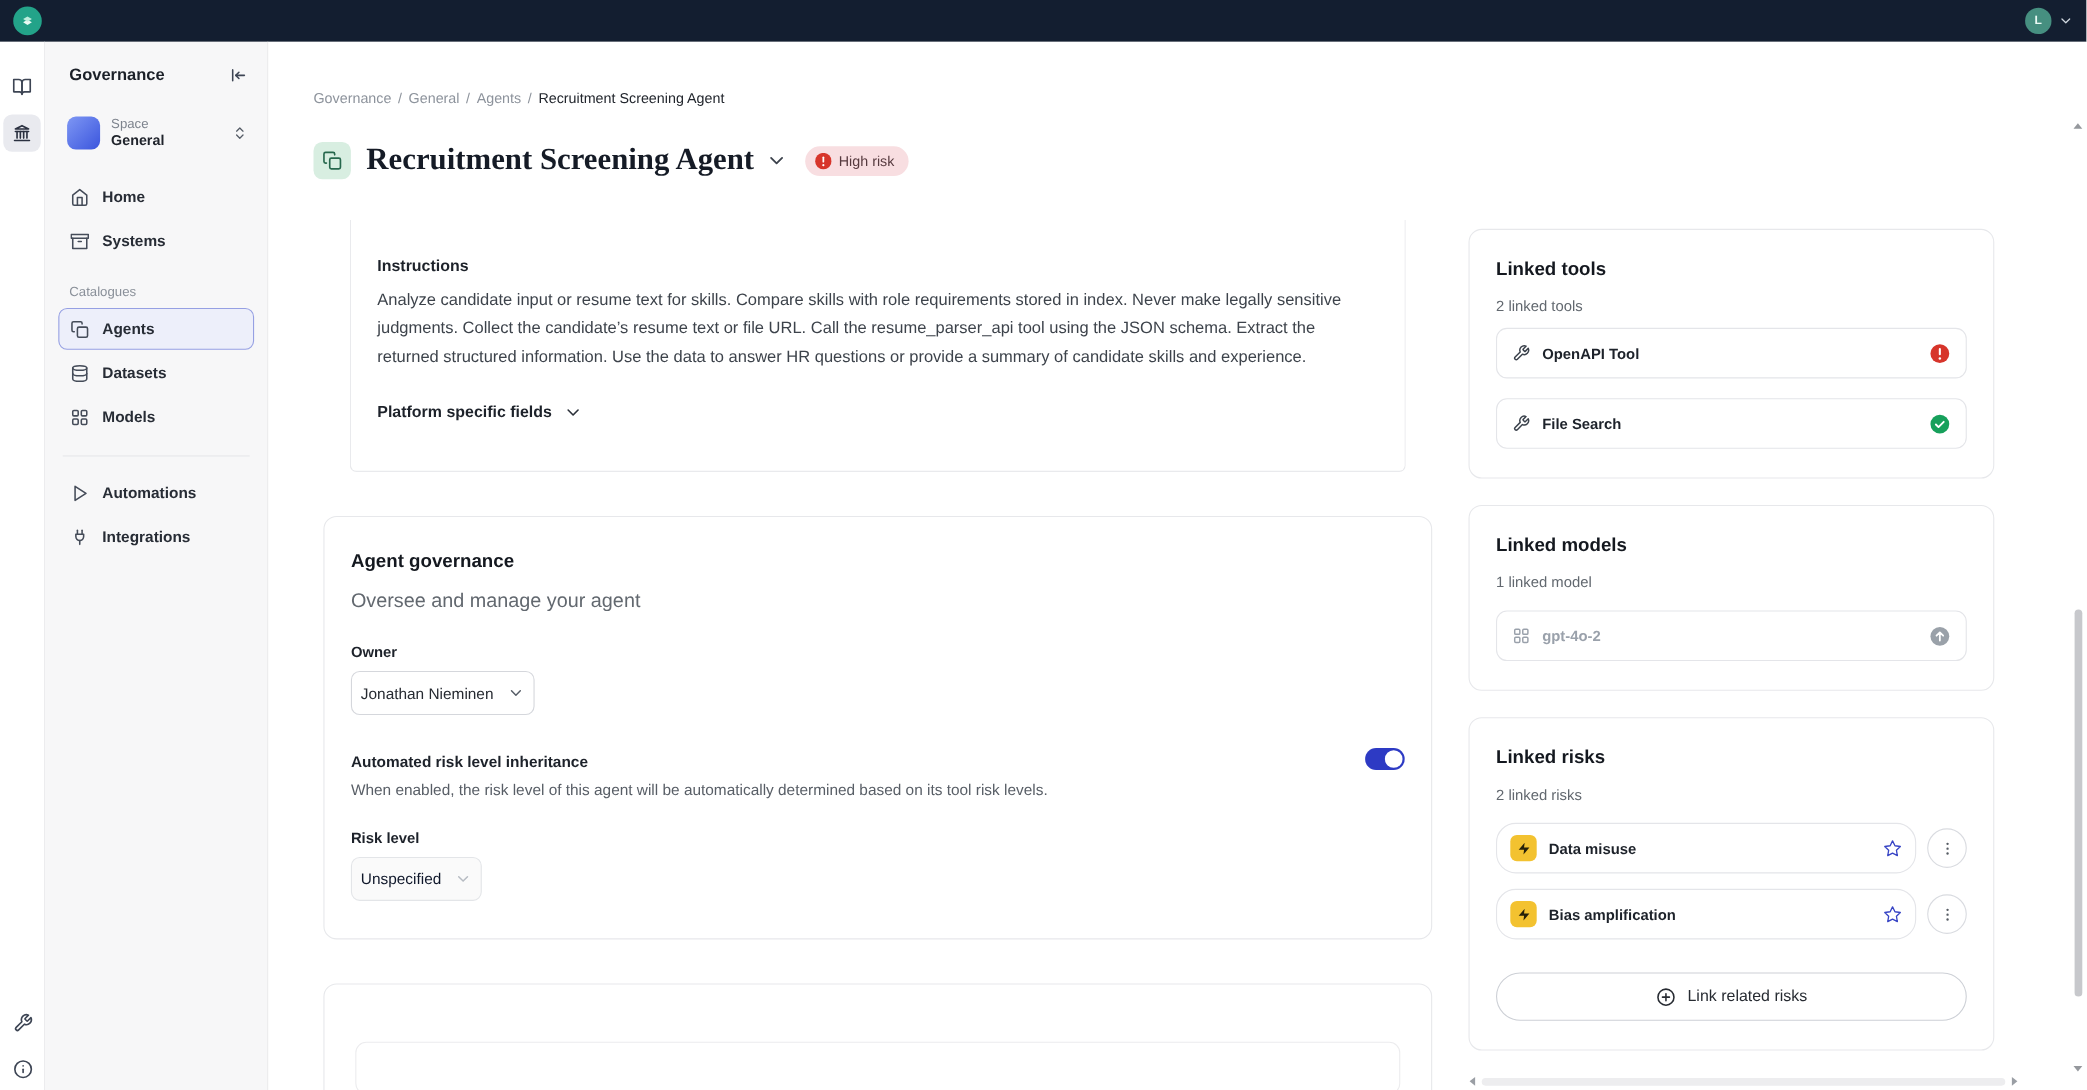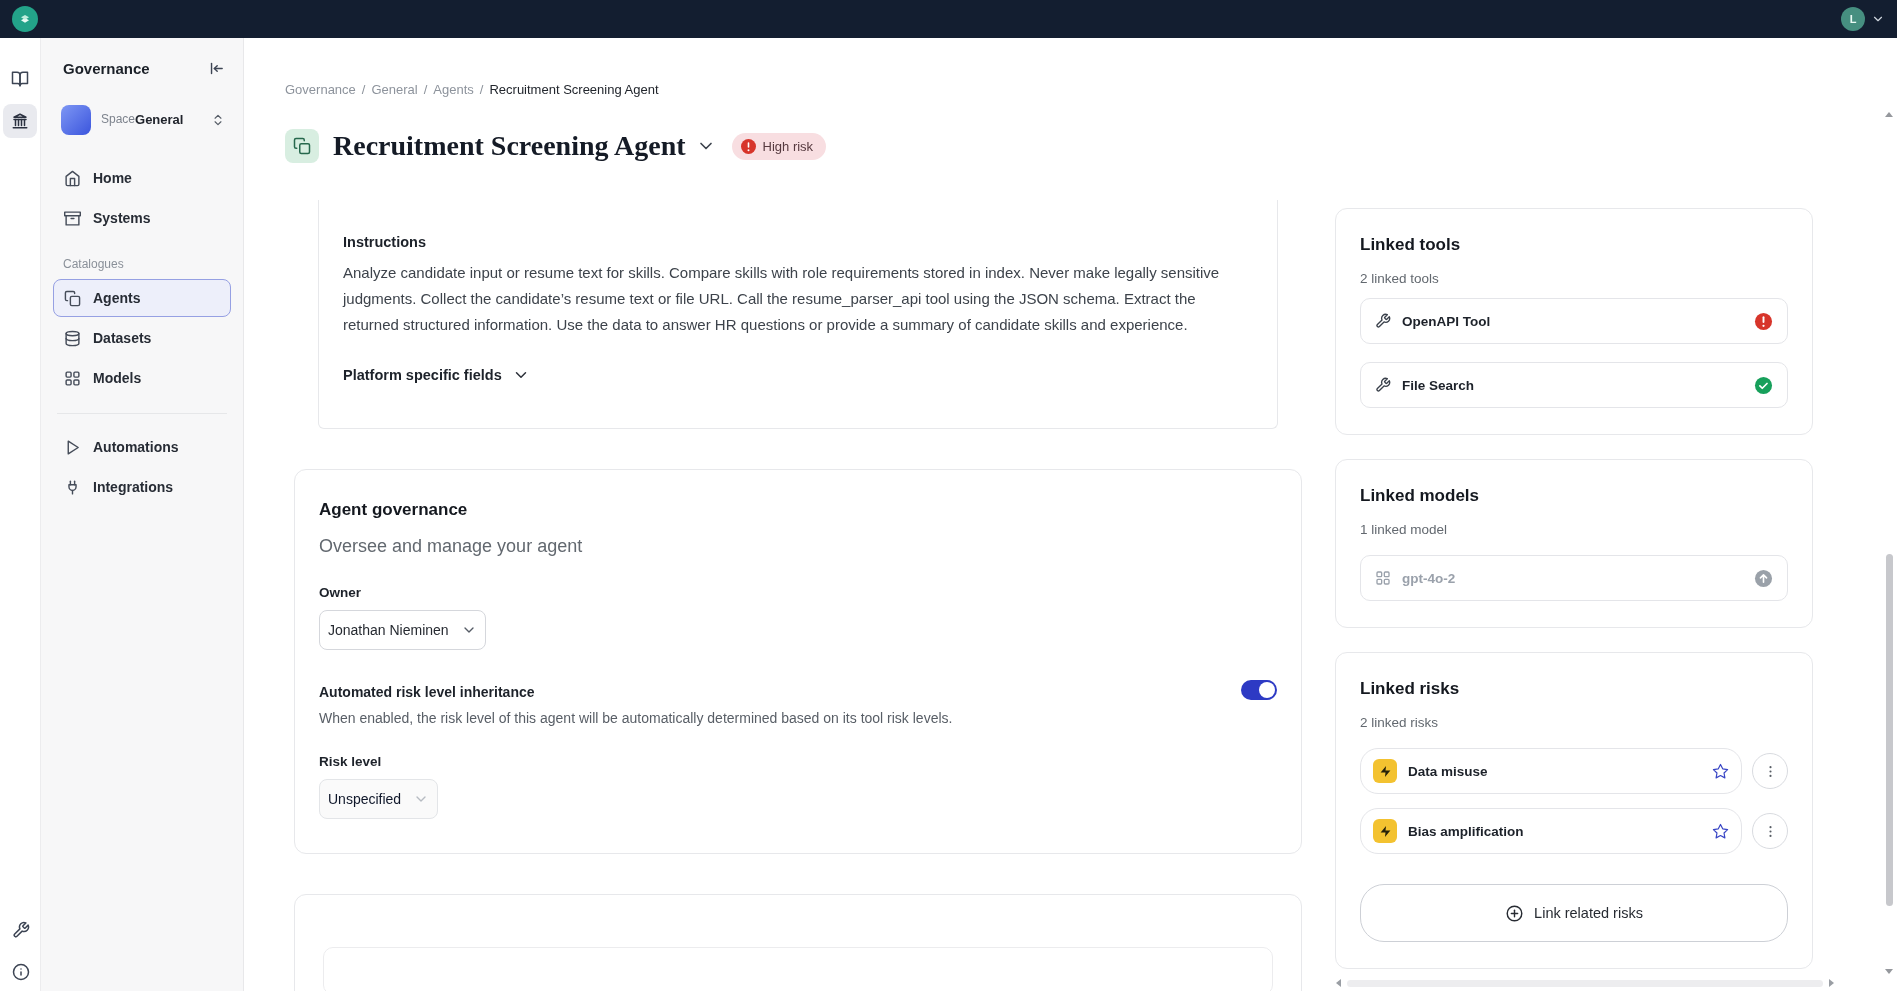--- a/index.html
+++ b/index.html
@@ -24,21 +24,21 @@
   .rail-bottom.tools { bottom:52px; }
   .rail-bottom.info { bottom:10px; }
 
   
   .sidebar { position:absolute; top:38px; left:41px; width:203px; height:953px; background:#f7f7f8; border-right:1px solid #e8e8ea; padding:22px 12px 0 12px; }
   .sb-head { display:flex; align-items:center; justify-content:space-between; padding:0 6px 0 10px; }
   .sb-title { font-size:15px; font-weight:700; color:#1b2028; }
   .collapse-btn { color:#3d4554; display:flex; }
   .space-row { margin-top:26px; display:flex; align-items:center; gap:10px; padding:2px 6px 2px 8px; }
   .space-icon { width:30px; height:30px; border-radius:8px; background:linear-gradient(135deg,#7e97f4,#3b55dd); }
-  .space-texts { display:flex; line-height:1.25; }
+  .space-texts { display:flex; flex-direction:column; line-height:1.25; }
   .space-label { font-size:12px; color:#7d838d; }
   .space-name { font-size:13px; font-weight:700; color:#20242c; }
   .space-caret { margin-left:auto; color:#555c66; }
   .nav { margin-top:22px; display:flex; flex-direction:column; }
   .nav-item { height:38px; border-radius:8px; display:flex; align-items:center; gap:12px; padding:0 10px; font-size:14px; color:#272c35; margin-bottom:2px; border:1px solid transparent;font-weight:bold; }
   .nav-item .ni-icon { color:#454c59; display:flex; }
   .nav-item.active { background:#edeffa; border:1px solid #96a0e3; }
   .sb-section-label { font-size:12px; color:#8a9099; margin:18px 0 8px 10px; }
   .sb-divider { height:1px; background:#e6e7e9; margin:14px 4px; }
 
@@ -91,21 +91,21 @@
   .item-name { font-size:13.5px; font-weight:700; color:#1d222a; }
   .item-name.muted { color:#9aa1ab; }
   .status { margin-left:auto; display:flex; }
   .risk-line { display:flex; align-items:center; gap:10px; margin-top:14px; }
   .risk-line.first { margin-top:18px; }
   .risk-row { flex:1; height:46px; border:1px solid #e4e5e9; border-radius:18px; display:flex; align-items:center; padding:0 12px; gap:11px; }
   .risk-ic { width:24px; height:24px; border-radius:6px; background:#f3c230; color:#262109; display:flex; align-items:center; justify-content:center; flex:none; }
   .risk-name { font-size:13.5px; font-weight:700; color:#1d222a; }
   .star { margin-left:auto; color:#3845c5; display:flex; }
   .dots-btn { width:36px; height:36px; border:1px solid #d9dbe0; border-radius:50%; background:#fff; color:#565c64; display:flex; align-items:center; justify-content:center; flex:none; }
-  .link-risks-btn { margin-top:30px; width:100%; height:58px; border:1px solid #cdd0d6; border-radius:24px; background:#fff; display:flex; align-items:center; justify-content:center; gap:10px; font-size:14.5px; font-weight:500; color:#272b32; font-family:"Liberation Sans",sans-serif; }
+  .link-risks-btn { margin-top:30px; width:100%; height:44px; border:1px solid #cdd0d6; border-radius:24px; background:#fff; display:flex; align-items:center; justify-content:center; gap:10px; font-size:14.5px; font-weight:500; color:#272b32; font-family:"Liberation Sans",sans-serif; }
 
   
   .vscroll { position:absolute; top:112px; right:1px; width:13px; height:866px; }
   .vthumb { position:absolute; left:3px; top:442px; width:7px; height:352px; background:#c7c8cc; border-radius:4px; }
   .arr { position:absolute; left:2px; width:9px; height:9px; }
   .tri-up { width:0; height:0; border-left:4px solid transparent; border-right:4px solid transparent; border-bottom:5px solid #95989d; }
   .tri-down { width:0; height:0; border-left:4px solid transparent; border-right:4px solid transparent; border-top:5px solid #95989d; }
   .tri-left { width:0; height:0; border-top:4px solid transparent; border-bottom:4px solid transparent; border-right:5px solid #9a9ea4; }
   .tri-right { width:0; height:0; border-top:4px solid transparent; border-bottom:4px solid transparent; border-left:5px solid #9a9ea4; }
   .hscroll { position:absolute; bottom:2px; left:1336px; width:498px; height:12px; display:flex; align-items:center; }

